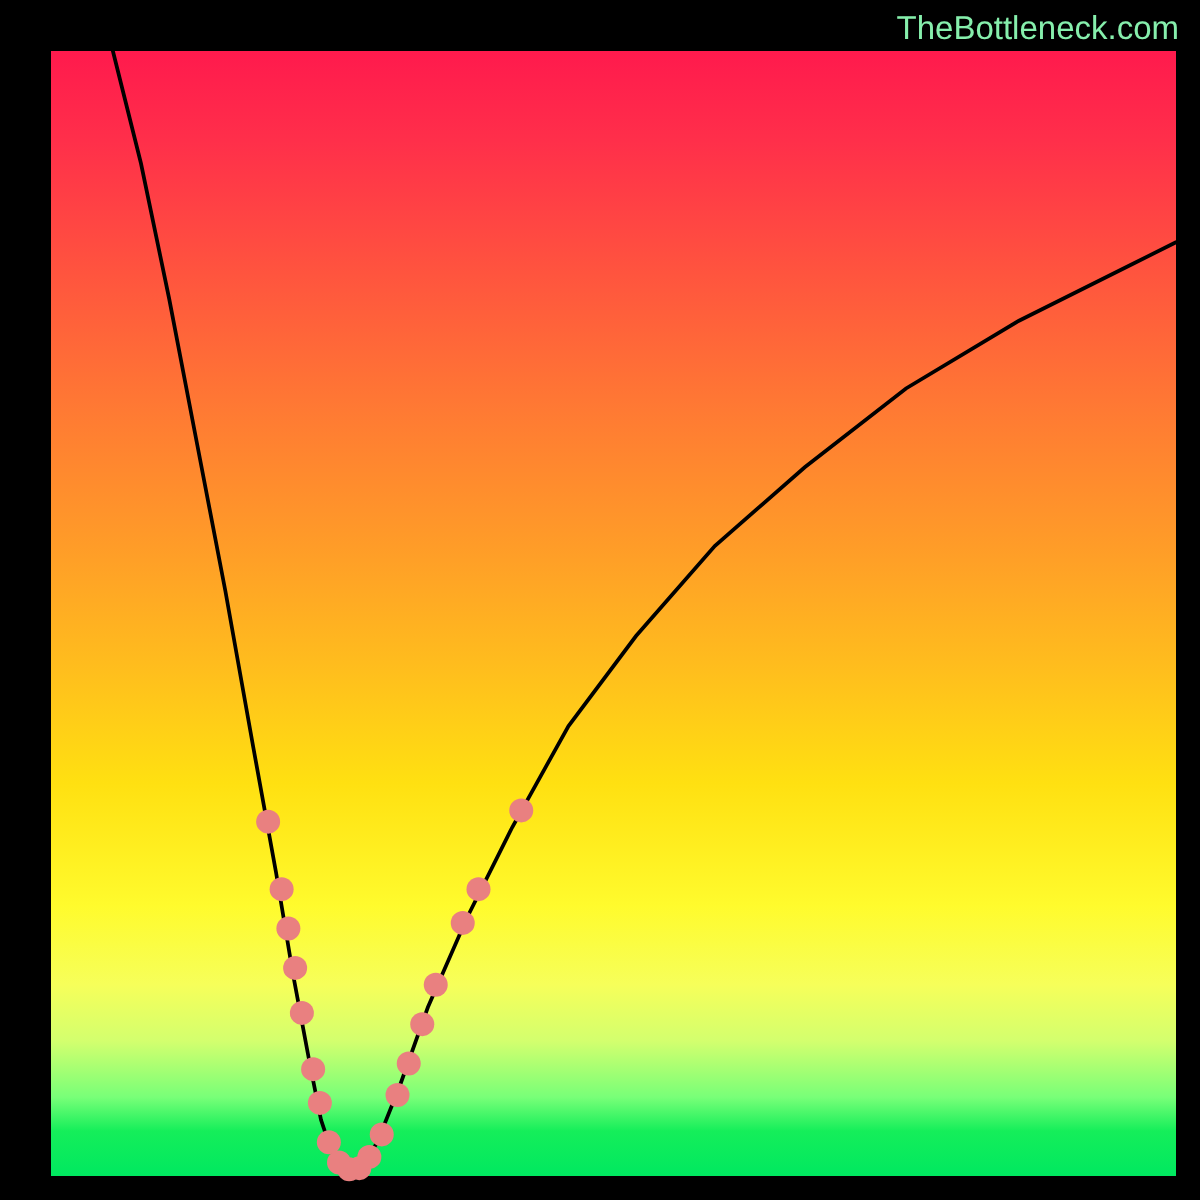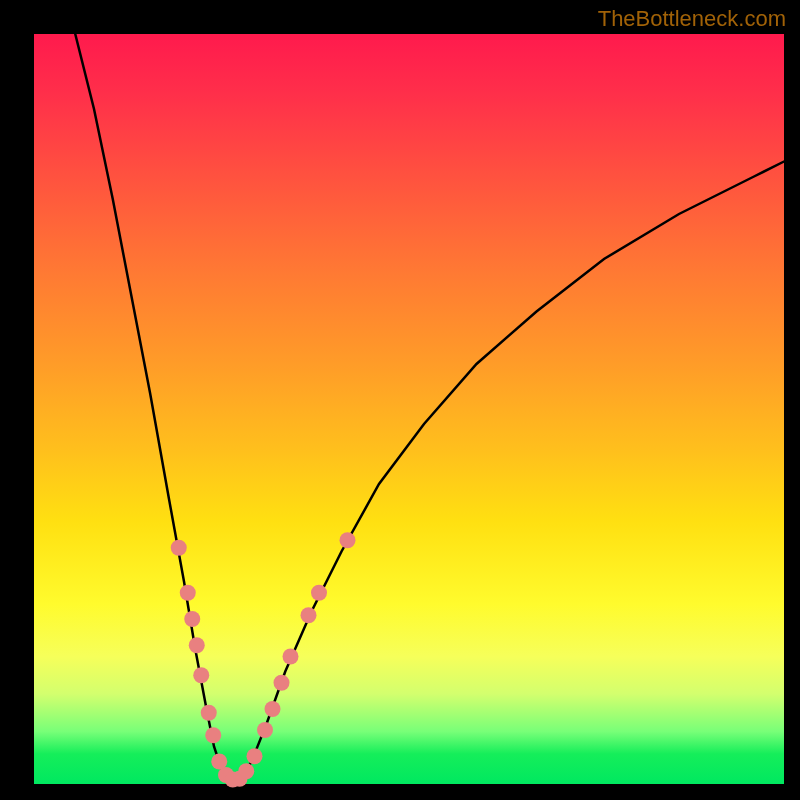--- a/index.html
+++ b/index.html
@@ -46,21 +46,21 @@
     left: 0;
     top: 0;
     width: 750px;
     height: 750px;
     overflow: visible;
   }
   .watermark {
     position: absolute;
     top: 6px;
     right: 14px;
-    color: #a16207;
+    color: #86efac;
     font-size: 22px;
     font-weight: 500;
     letter-spacing: 0px;
     user-select: none;
   }
 </style>
 </head>
 <body>
 
 <div class="frame">

